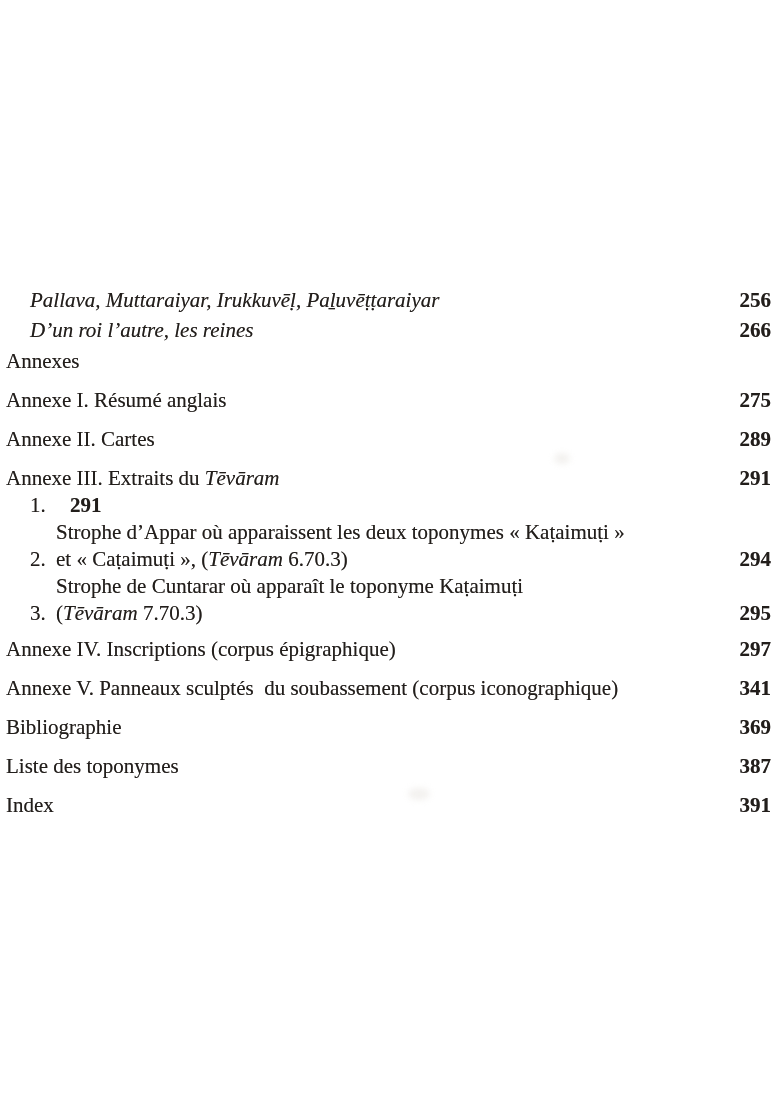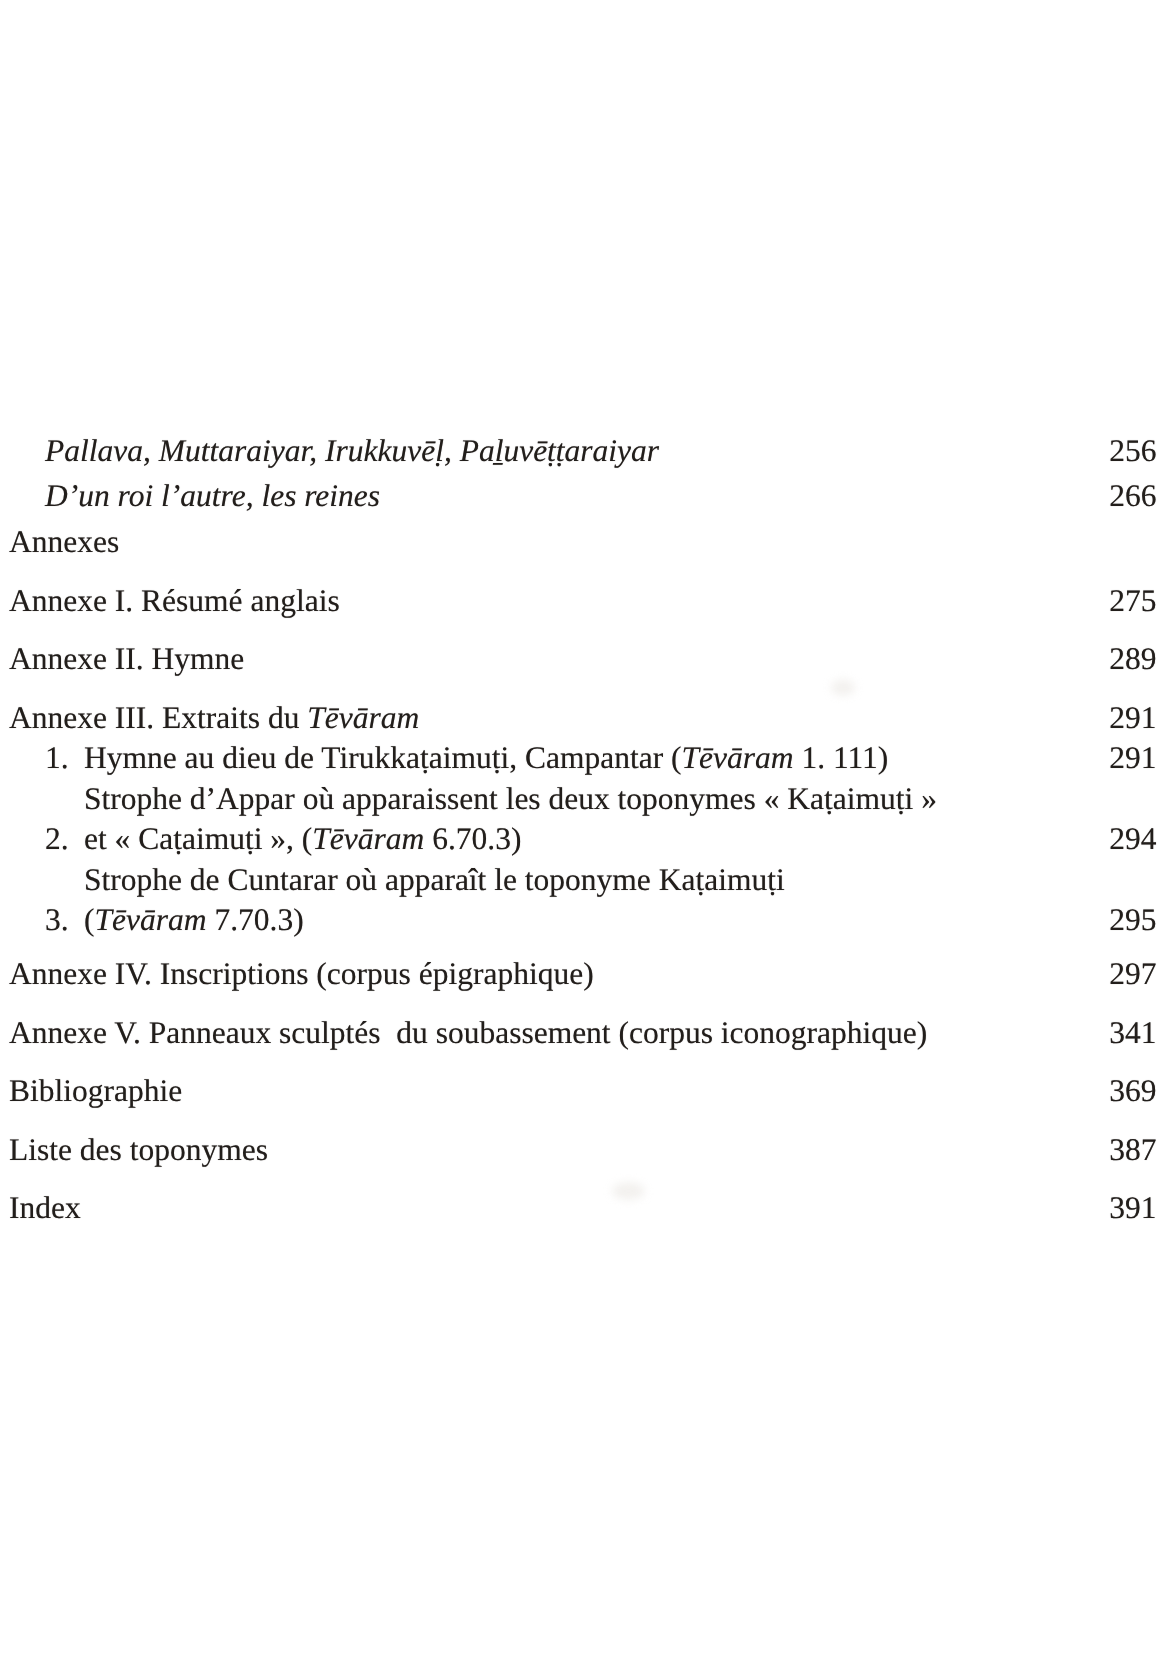--- a/index.html
+++ b/index.html
@@ -30,20 +30,21 @@
     text-shadow: 0 0 0.5px rgba(34,30,27,0.55);
   }
   .row .text {
     flex: 1 1 auto;
     min-width: 0;
   }
   .row .page-num {
     flex: 0 0 auto;
     margin-left: 14px;
     white-space: nowrap;
+    font-weight: bold;
   }
   .line { white-space: pre-wrap; }
   .run-italic { font-style: italic; }
 
   
   .row.sub-italic {
     padding-left: 24px;
     line-height: 30px;
   }
   .row.sub-italic .text { font-style: italic; }
@@ -90,35 +91,32 @@
         </div>
       </div>
       <div class="row main">
         <div class="text">
           <div class="line"><span>Annexe I. Résumé anglais</span></div>
         </div>
         <div class="page-num">275</div>
       </div>
       <div class="row main">
         <div class="text">
-          <div class="line"><span>Annexe II. Hymne</span></div>
+          <div class="line"><span>Annexe II. Cartes</span></div>
         </div>
         <div class="page-num">289</div>
       </div>
       <div class="row main">
         <div class="text">
           <div class="line"><span>Annexe III. Extraits du </span><span class="run-italic">Tēvāram</span></div>
         </div>
         <div class="page-num">291</div>
       </div>
       <div class="row item">
         <div class="item-num">1.</div>
-        <div class="text">
-          <div class="line"><span>Hymne au dieu de Tirukkaṭaimuṭi, Campantar (</span><span class="run-italic">Tēvāram</span><span> 1. 111)</span></div>
-        </div>
         <div class="page-num">291</div>
       </div>
       <div class="row item">
         <div class="item-num">2.</div>
         <div class="text">
           <div class="line"><span>Strophe d’Appar où apparaissent les deux toponymes « Kaṭaimuṭi »</span></div>
           <div class="line"><span>et « Caṭaimuṭi », (</span><span class="run-italic">Tēvāram</span><span> 6.70.3)</span></div>
         </div>
         <div class="page-num">294</div>
       </div>

